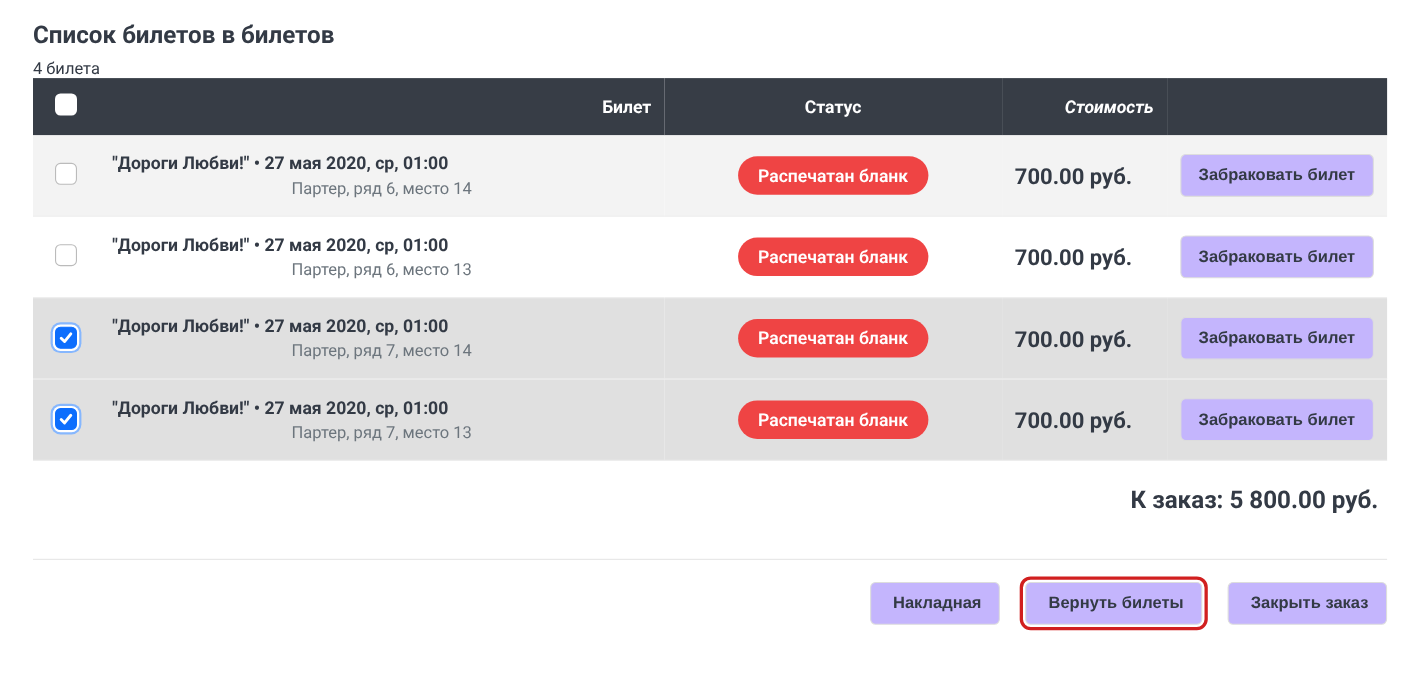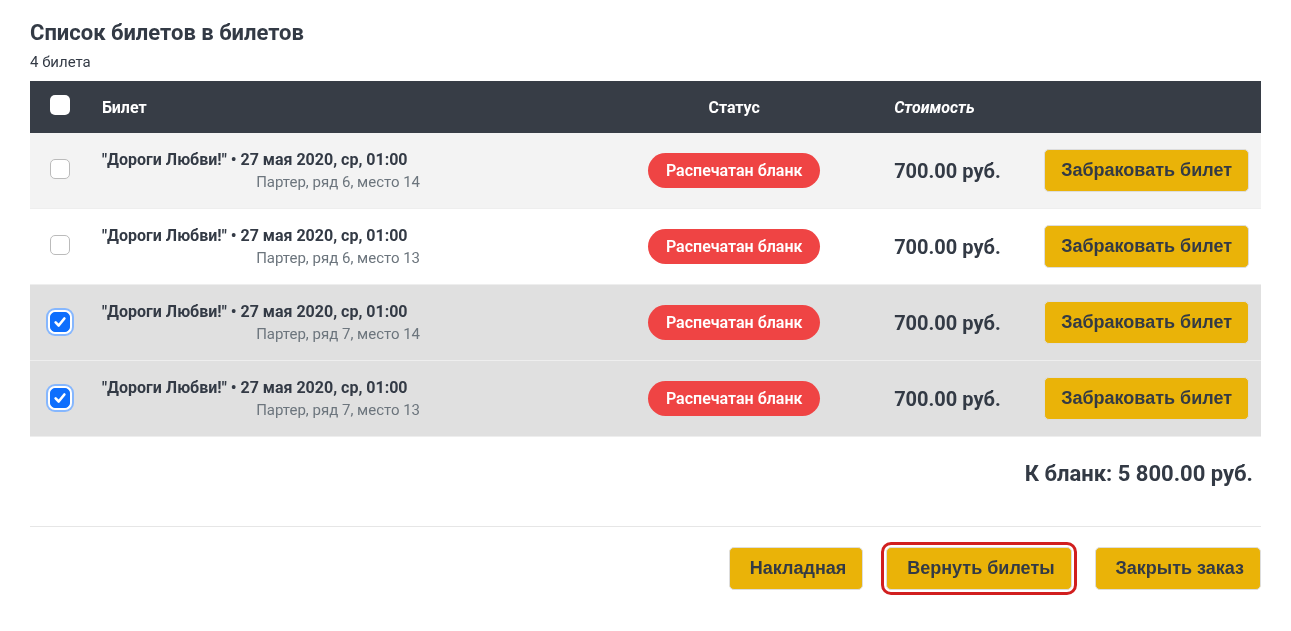--- a/index.html
+++ b/index.html
@@ -14,34 +14,33 @@
     }
     .page-title {
       font-size: 22px;
       font-weight: 700;
       color: #333a45;
       margin-bottom: 8px;
     }
     .ticket-count {
       font-size: 15px;
       color: #333a45;
-      margin-bottom: 10px;
     }
     table.tickets {
       width: 100%;
       border-collapse: collapse;
     }
     table.tickets thead tr {
       background: #373d46;
     }
     table.tickets thead th {
       color: #fff;
       font-weight: 700;
       font-size: 16px;
-      text-align: left;
+      text-align: right;
       padding: 14px 12px;
     }
     table.tickets thead th.col-check {
       width: 60px;
       text-align: center;
     }
     table.tickets thead th.col-status {
       text-align: center;
     }
     table.tickets thead th.col-price {
@@ -138,25 +137,25 @@
       font-size: 20px;
       font-weight: 700;
       color: #333a45;
       white-space: nowrap;
     }
     td.col-action {
       text-align: right;
     }
     .btn {
       display: inline-block;
-      background: #eab308;
+      background: #c4b5fd;
       border: 1px solid #ddd;
       border-radius: 5px;
       padding: 10px 16px;
-      font-size: 18px;
+      font-size: 15px;
       font-weight: 600;
       color: #333a45;
       cursor: pointer;
       white-space: nowrap;
     }
     .total-row {
       text-align: right;
       font-size: 22px;
       font-weight: 700;
       color: #333a45;
@@ -243,21 +242,21 @@
           <div class="ticket-seat">Партер, ряд 7, место 13</div>
         </td>
         <td class="col-status"><span class="badge-status">Распечатан бланк</span></td>
         <td class="col-price">700.00 руб.</td>
         <td class="col-action"><button class="btn">Забраковать билет</button></td>
       </tr>
     </tbody>
 </table>
 
 <div class="total-row">
-  <span>К бланк:</span>
+  <span>К заказ:</span>
   <span>5 800.00 руб.</span>
 </div>
 
 <hr class="footer-sep">
 
 <div class="footer-actions">
   <button class="btn">Накладная</button>
   <button class="btn highlight">Вернуть билеты</button>
   <button class="btn">Закрыть заказ</button>
 </div>

